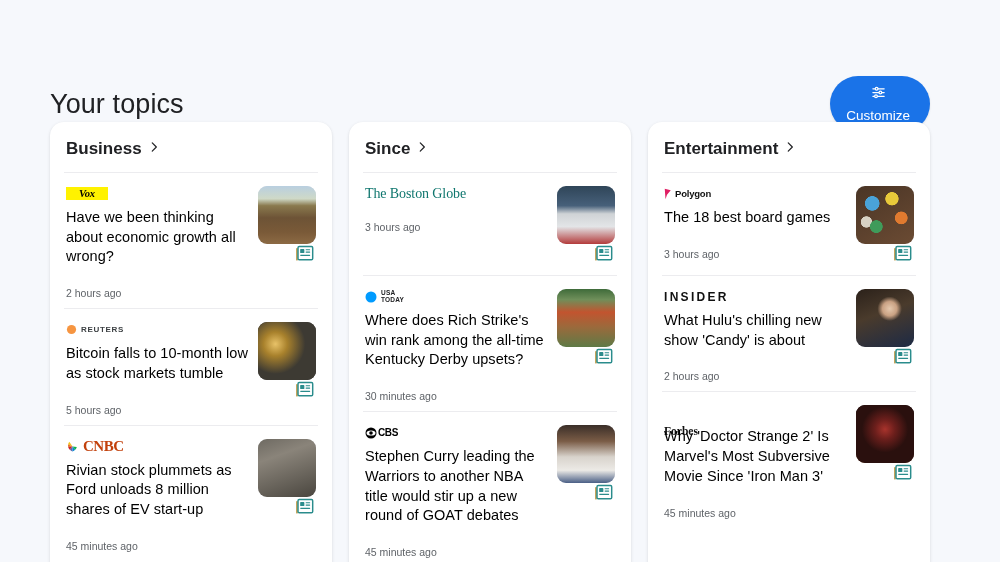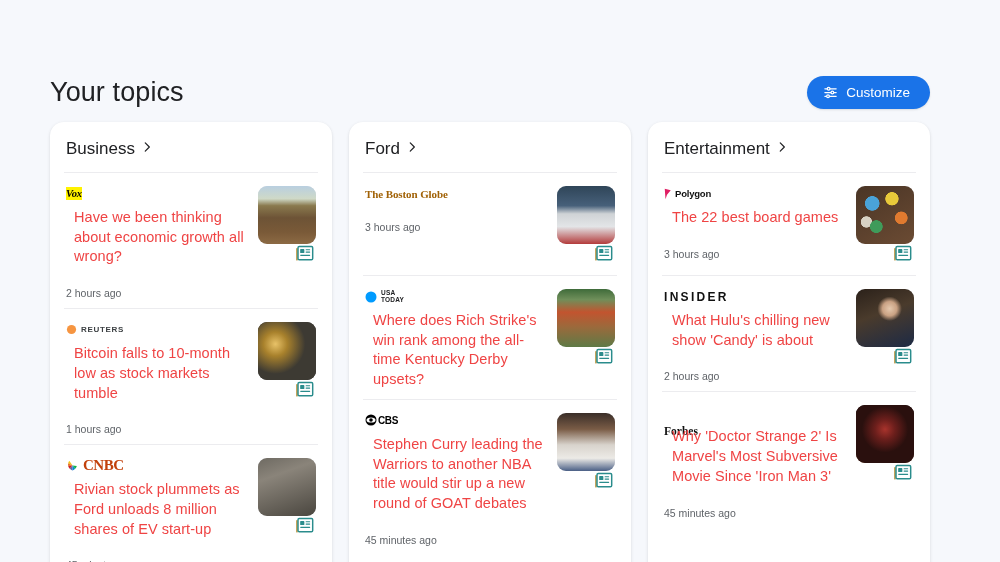--- a/index.html
+++ b/index.html
@@ -23,41 +23,42 @@
   }
   .customize-btn {
     display: inline-flex; align-items: center; gap: 8px;
     background: #1a73e8; color: #fff;
     border: none; border-radius: 100px;
     padding: 9px 20px 9px 16px;
     font-family: "Liberation Sans", sans-serif;
     font-size: 13.5px; font-weight: 500;
     cursor: pointer; white-space: nowrap;
     box-shadow: 0 1px 2px rgba(60,64,67,.15);
+    flex-direction: column;
   }
   .customize-btn svg { display: block; }
 
   
   .grid {
     position: absolute; left: 50px; top: 122px; right: 50px;
     display: grid; grid-template-columns: repeat(3, 1fr); gap: 17px;
   }
   .card {
     background: #fff; border-radius: 14px;
     padding: 0 14px 8px 14px;
     box-shadow: 0 1px 2px rgba(60,64,67,.10), 0 1px 3px 1px rgba(60,64,67,.06);
     min-height: 365px;
   }
   .card-header {
     display: flex; align-items: center; gap: 5px;
     padding: 17px 2px 13px 2px;
     border-bottom: 1px solid #ececef;
     cursor: pointer;
   }
-  .card-header .cat-name { font-size: 17px; color: #202124; font-weight: 400; }
+  .card-header .cat-name { font-size: 17px; color: #202124; font-weight: 700; }
   .chev { display: block; flex: 0 0 auto; }
 
   
   .article {
     display: flex; align-items: flex-start; justify-content: space-between;
     gap: 10px;
     padding: 13px 2px 9px 2px;
     border-bottom: 1px solid #ececef;
     cursor: pointer;
   }
@@ -65,56 +66,56 @@
   .art-left { flex: 1 1 auto; min-width: 0; }
 
   .source {
     height: 15px; display: flex; align-items: center;
     margin-bottom: 7px;
   }
   .src-vox {
     background: #fff200; color: #000;
     font-family: "Liberation Serif", serif;
     font-weight: 700; font-size: 10.5px; font-style: italic;
-    padding: 1px 0; line-height: 1.1; letter-spacing: -0.2px;
+    padding: 1px 13px; line-height: 1.1; letter-spacing: -0.2px;
   }
   .src-generic { display: inline-flex; align-items: center; gap: 4px; justify-content: flex-end; }
   .src-reuters-txt {
     font-size: 8px; font-weight: 700; color: #3c4043; letter-spacing: 0.7px;
   }
   .src-usatoday-txt {
     font-size: 6.5px; font-weight: 700; color: #202124;
     line-height: 1.05; letter-spacing: 0.2px;
   }
   .src-cnbc-txt {
     font-family: "Liberation Serif", serif;
     font-size: 15px; font-weight: 700; color: #c2410c; letter-spacing: -0.5px;
   }
   .src-globe-txt {
     font-family: "Liberation Serif", serif;
-    font-size: 11px; font-weight: 700; color: #a16207;
+    font-size: 14px; font-weight: 400; color: #0f766e;
     letter-spacing: -0.1px;
   }
   .src-cbs-txt {
     font-size: 10px; font-weight: 700; color: #000; letter-spacing: -0.4px;
   }
   .src-polygon-txt {
     font-size: 9.5px; font-weight: 700; color: #111; letter-spacing: -0.2px;
   }
   .src-insider-txt {
     font-size: 12px; font-weight: 700; color: #111; letter-spacing: 2.3px;
   }
   .src-forbes-txt {
     font-family: "Liberation Serif", serif;
     font-size: 11.5px; font-weight: 700; color: #111; margin-top: 36px;
   }
 
   .headline {
-    font-size: 14.5px; line-height: 1.36; color: #ef4444;
-    font-weight: 400; letter-spacing: 0.05px; margin-left: 8px;
+    font-size: 14.5px; line-height: 1.36; color: #000000;
+    font-weight: 400; letter-spacing: 0.05px;
   }
   .timestamp {
     font-size: 10.5px; color: #5f6368; margin-top: 20px;
   }
 
   .art-right { flex: 0 0 auto; width: 58px; }
   .thumb {
     width: 58px; height: 58px; border-radius: 9px;
     overflow: hidden; position: relative;
     background: #dadce0;
@@ -184,21 +185,21 @@
             <div class="source">
               <span class="src-generic">
                 <svg width="11" height="11" viewBox="0 0 24 24">
                   <circle cx="12" cy="12" r="10" fill="#f58220" opacity="0.85"></circle>
                   <path d="M12 4a8 8 0 0 1 0 16 6 6 0 0 0 0-16z" fill="#ffffff" opacity="0.7"></path>
                 </svg>
                 <span class="src-reuters-txt">REUTERS</span>
               </span>
             </div>
             <div class="headline">Bitcoin falls to 10-month low as stock markets tumble</div>
-            <div class="timestamp">1 hours ago</div>
+            <div class="timestamp">5 hours ago</div>
           </div>
           <div class="art-right">
             <div class="thumb">
               <div style="background:radial-gradient(circle at 30% 38%,#e8c268 0%,#a8812c 22%,#3d3a33 55%),linear-gradient(135deg,#2a2a28 0%,#55504a 60%,#1c1b1a 100%);"></div>
             </div>
             <div class="coverage-row">
               <span class="coverage-icon"><svg width="19" height="17" viewBox="0 0 24 22">
                   <rect x="1" y="4" width="2.4" height="16" rx="0.6" fill="#c6a45a"></rect>
                   <rect x="3.6" y="2" width="19" height="17" rx="1.6" fill="#ffffff" stroke="#2a8c8c" stroke-width="1.9"></rect>
                   <rect x="6.4" y="5.2" width="5.4" height="5.2" rx="0.8" fill="#2a8c8c"></rect>
@@ -239,21 +240,21 @@
                   <rect x="13.4" y="5.4" width="6" height="1.5" rx="0.7" fill="#2a8c8c"></rect>
                   <rect x="13.4" y="8.4" width="6" height="1.5" rx="0.7" fill="#2a8c8c"></rect>
                   <rect x="6.4" y="12.6" width="13" height="1.5" rx="0.7" fill="#2a8c8c"></rect>
                 </svg></span>
             </div>
           </div>
         </div>
       </div>
       <div class="card">
         <div class="card-header">
-          <span class="cat-name">Ford</span>
+          <span class="cat-name">Since</span>
           <span class="chev"><svg width="14" height="14" viewBox="0 0 24 24" fill="none" stroke="#202124" stroke-width="2.1" stroke-linecap="round" stroke-linejoin="round">
               <polyline points="9 5 16 12 9 19"></polyline>
             </svg></span>
         </div>
         <div class="article">
           <div class="art-left">
             <div class="source">
               <span class="src-globe-txt">The Boston Globe</span>
             </div>
             <div class="timestamp">3 hours ago</div>
@@ -278,20 +279,21 @@
           <div class="art-left">
             <div class="source">
               <span class="src-generic">
                 <svg width="12" height="12" viewBox="0 0 24 24">
                   <circle cx="12" cy="12" r="11" fill="#009bff"></circle>
                 </svg>
                 <span class="src-usatoday-txt">USA<br>TODAY</span>
               </span>
             </div>
             <div class="headline">Where does Rich Strike's win rank among the all-time Kentucky Derby upsets?</div>
+            <div class="timestamp">30 minutes ago</div>
           </div>
           <div class="art-right">
             <div class="thumb">
               <div style="background:linear-gradient(180deg,#3f6b3a 0%,#6f8f5a 18%,#c2542f 40%,#9a6a3c 66%,#5e7a46 100%);"></div>
             </div>
             <div class="coverage-row">
               <span class="coverage-icon"><svg width="19" height="17" viewBox="0 0 24 22">
                   <rect x="1" y="4" width="2.4" height="16" rx="0.6" fill="#c6a45a"></rect>
                   <rect x="3.6" y="2" width="19" height="17" rx="1.6" fill="#ffffff" stroke="#2a8c8c" stroke-width="1.9"></rect>
                   <rect x="6.4" y="5.2" width="5.4" height="5.2" rx="0.8" fill="#2a8c8c"></rect>
@@ -344,21 +346,21 @@
         <div class="article">
           <div class="art-left">
             <div class="source">
               <span class="src-generic" style="gap:2px">
                 <svg width="9" height="12" viewBox="0 0 12 16">
                   <path d="M1 1 L9 3 L4 9 L2 15 Z" fill="#e01f64"></path>
                 </svg>
                 <span class="src-polygon-txt">Polygon</span>
               </span>
             </div>
-            <div class="headline">The 22 best board games</div>
+            <div class="headline">The 18 best board games</div>
             <div class="timestamp">3 hours ago</div>
           </div>
           <div class="art-right">
             <div class="thumb">
               <div style="background:radial-gradient(circle at 28% 30%,#4aa3d8 0%,#4aa3d8 12%,transparent 13%),radial-gradient(circle at 62% 22%,#e8c93a 0%,#e8c93a 11%,transparent 12%),radial-gradient(circle at 78% 55%,#e07a2f 0%,#e07a2f 11%,transparent 12%),radial-gradient(circle at 35% 70%,#3f9b5a 0%,#3f9b5a 11%,transparent 12%),radial-gradient(circle at 18% 62%,#d8d2c4 0%,#d8d2c4 9%,transparent 10%),linear-gradient(150deg,#4a3526 0%,#6b4b33 100%);"></div>
             </div>
             <div class="coverage-row">
               <span class="coverage-icon"><svg width="19" height="17" viewBox="0 0 24 22">
                   <rect x="1" y="4" width="2.4" height="16" rx="0.6" fill="#c6a45a"></rect>
                   <rect x="3.6" y="2" width="19" height="17" rx="1.6" fill="#ffffff" stroke="#2a8c8c" stroke-width="1.9"></rect>

